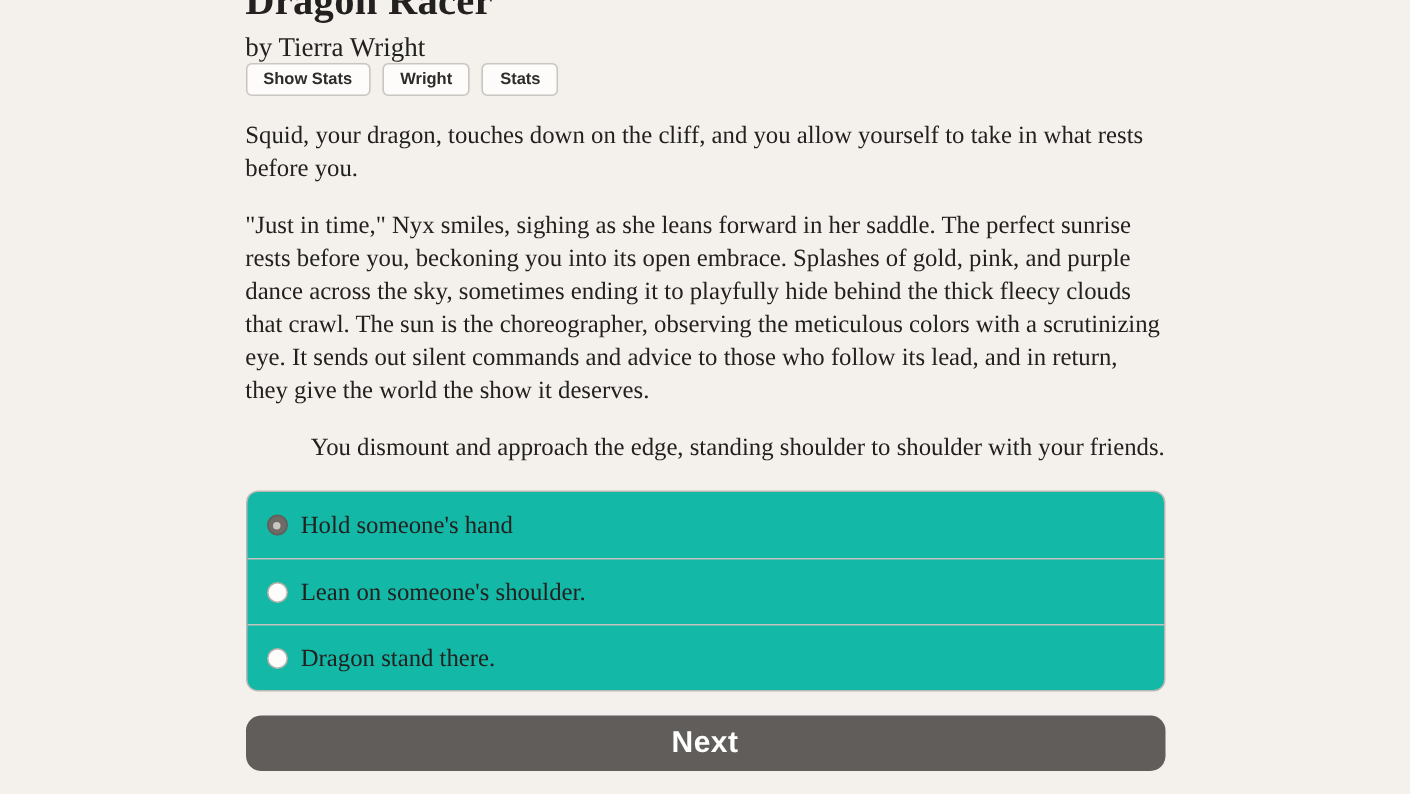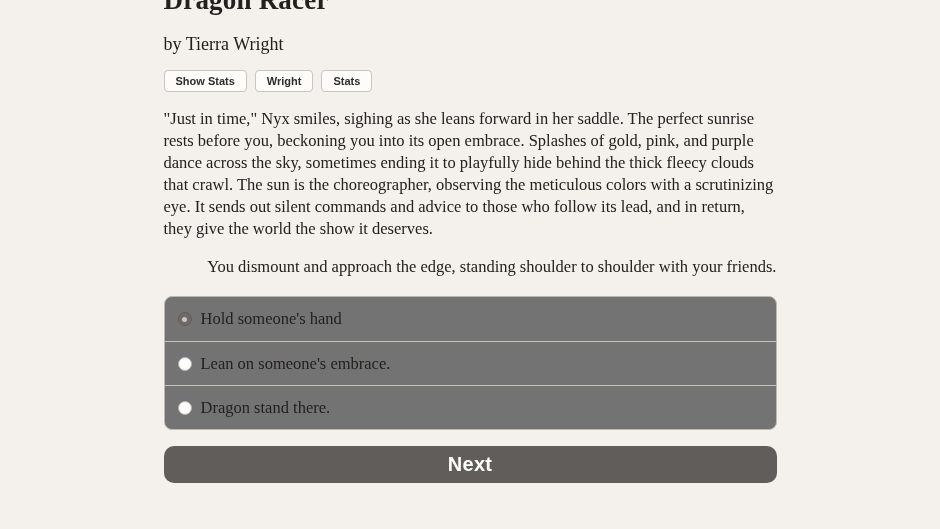--- a/index.html
+++ b/index.html
@@ -26,26 +26,25 @@
     font-size: 27px;
     font-weight: 600;
     line-height: 30px;
     margin-top: -15px; 
     letter-spacing: 0.2px;
   }
 
   .game-author {
     font-size: 18px;
     font-weight: 400;
-    margin-top: 18px;
+    margin-top: 5px;
     line-height: 22px;
   }
 
   .toolbar {
-    margin-top: 15px;
     display: flex;
     gap: 8px;
     align-items: center;
   }
 
   .toolbar button {
     font-family: "Liberation Sans", sans-serif;
     font-size: 11px;
     font-weight: 700;
     color: #2d2c2b;
@@ -61,21 +60,21 @@
   .story p {
     font-size: 16.5px;
     line-height: 22px;
     margin-top: 15px;
   }
   .story p.para-2 { margin-top: 16px; }
   .story p.para-3 { margin-top: 16px; text-align: right; }
 
   .choice-list {
     margin-top: 18px;
-    background: #737373;
+    background: #14b8a6;
     border: 1px solid #bcb9b4;
     border-radius: 8px;
     overflow: hidden;
   }
 
   .choice-row {
     display: flex;
     align-items: center;
     gap: 9px;
     padding: 0 13px;
@@ -143,32 +142,33 @@
 
   <div class="game-author">by Tierra Wright</div>
 
   <div class="toolbar">
     <button>Show Stats</button>
     <button>Wright</button>
     <button>Stats</button>
   </div>
 
   <div class="story">
+    <p class="para-1">Squid, your dragon, touches down on the cliff, and you allow yourself to take in what rests before you.</p>
     <p class="para-2">"Just in time," Nyx smiles, sighing as she leans forward in her saddle. The perfect sunrise rests before you, beckoning you into its open embrace. Splashes of gold, pink, and purple dance across the sky, sometimes ending it to playfully hide behind the thick fleecy clouds that crawl. The sun is the choreographer, observing the meticulous colors with a scrutinizing eye. It sends out silent commands and advice to those who follow its lead, and in return, they give the world the show it deserves.</p>
     <p class="para-3">You dismount and approach the edge, standing shoulder to shoulder with your friends.</p>
   </div>
 
   <div class="choice-list">
     <div class="choice-row">
       <span class="radio checked"></span>
       <span class="choice-label">Hold someone's hand</span>
     </div>
     <div class="choice-row">
       <span class="radio"></span>
-      <span class="choice-label">Lean on someone's embrace.</span>
+      <span class="choice-label">Lean on someone's shoulder.</span>
     </div>
     <div class="choice-row">
       <span class="radio"></span>
       <span class="choice-label">Dragon stand there.</span>
     </div>
   </div>
 
   <button class="next-button">Next</button>
 
 </div>

